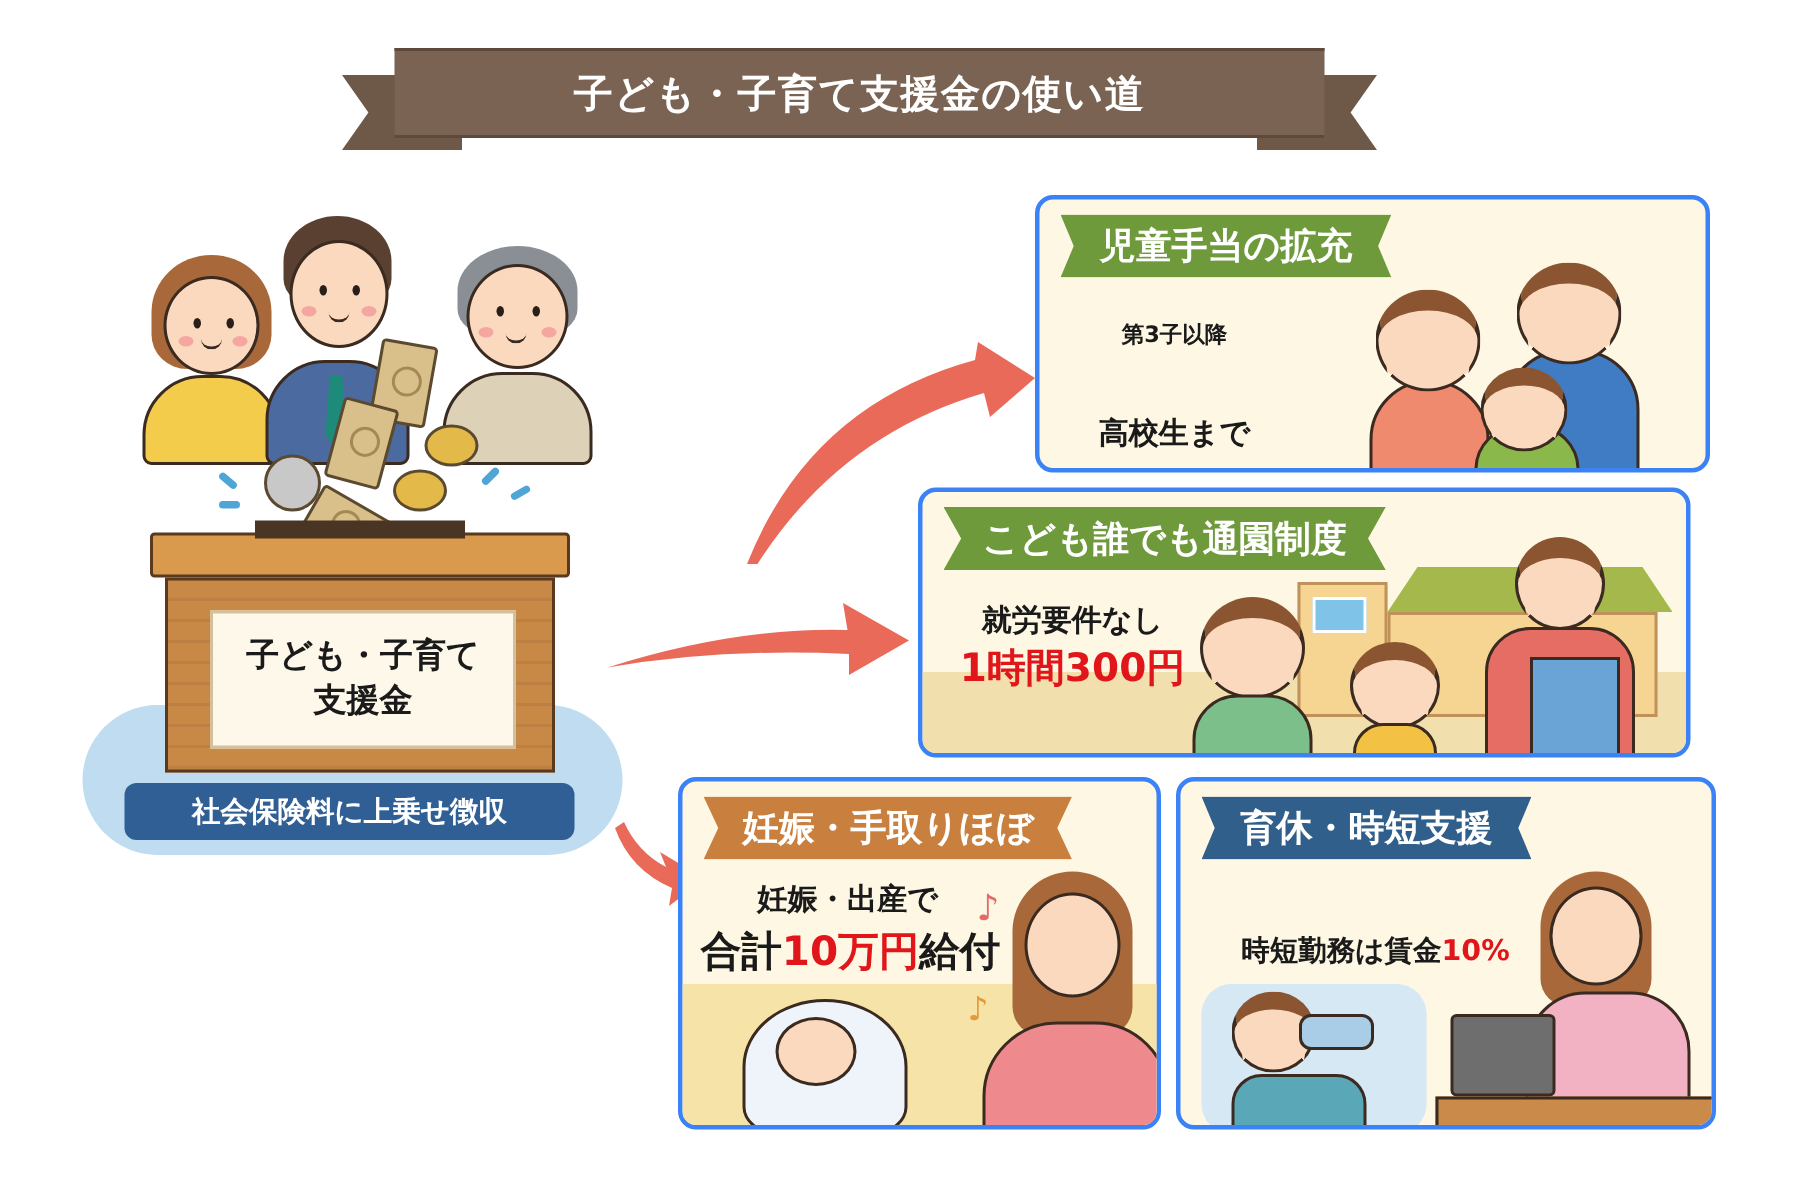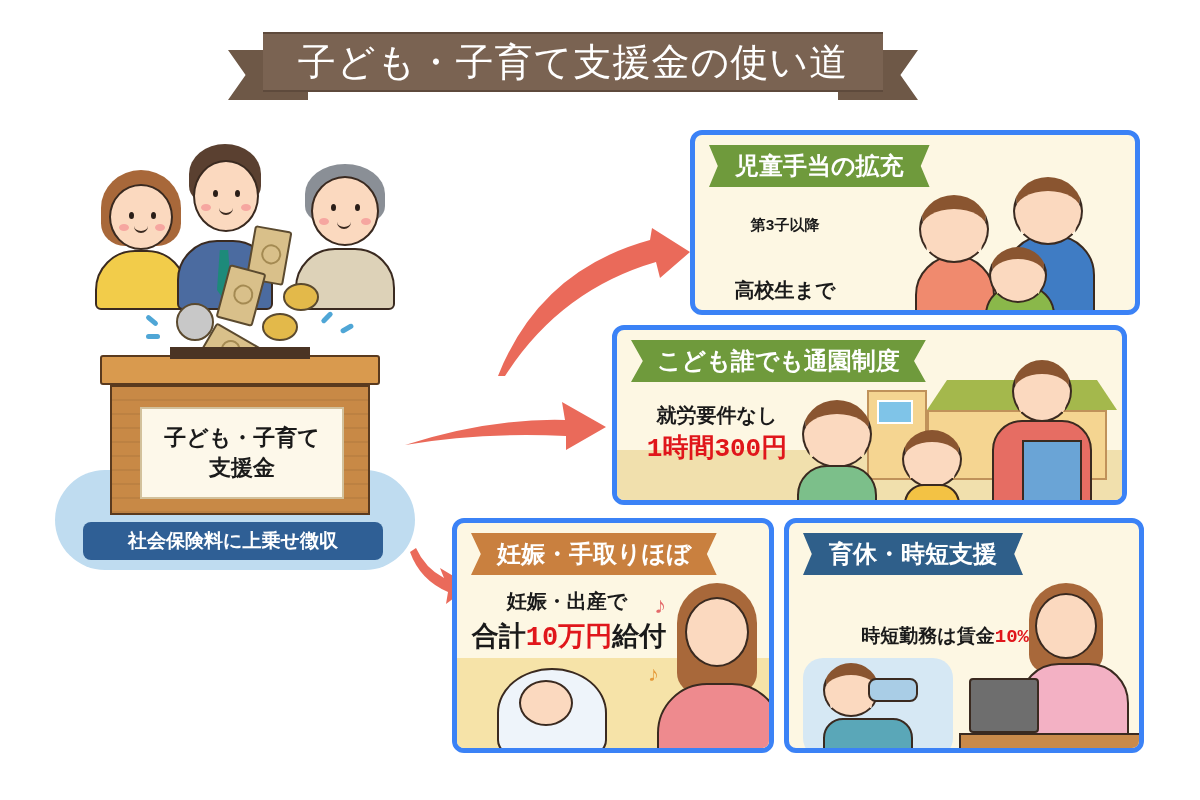--- a/index.html
+++ b/index.html
@@ -11,21 +11,21 @@
   .title-ribbon .tail-l, .title-ribbon .tail-r {
     position: absolute; top: 30px; width: 80px; height: 50px; background: #6e5847;
   }
   .title-ribbon .tail-l { left: 0; clip-path: polygon(0 0, 100% 0, 100% 100%, 0 100%, 22% 50%); }
   .title-ribbon .tail-r { right: 0; clip-path: polygon(0 0, 100% 0, 78% 50%, 100% 100%, 0 100%); }
   .title-ribbon .band {
     position: absolute; left: 35px; right: 35px; top: 12px; height: 60px; background: #7a6352;
     border-top: 2px solid #5e4a3c; border-bottom: 2px solid #5e4a3c;
     display: flex; align-items: center; justify-content: center;
   }
-  .title-ribbon .band span { color: #ffffff; font-size: 38px; font-weight: normal; letter-spacing: 1px; }
+  .title-ribbon .band span { color: #ffffff; font-size: 26px; font-weight: bold; letter-spacing: 1px; }
 
   
   .people { position: absolute; left: 90px; top: 140px; width: 310px; height: 170px; }
   .person { position: absolute; bottom: 0; }
   .head { position: absolute; border-radius: 50%; background: #fbd9bf; border: 2px solid #3a2a20; }
   .hair { position: absolute; border-radius: 50% 50% 30% 30%; }
   .body { position: absolute; bottom: 0; border-radius: 40px 40px 6px 6px; border: 2px solid #3a2a20; }
   .blush { position: absolute; width: 10px; height: 7px; background: #f6a6a0; border-radius: 50%; }
   .eye { position: absolute; width: 5px; height: 7px; background: #2a1e18; border-radius: 50%; }
   .mouth { position: absolute; width: 14px; height: 7px; border-bottom: 2px solid #3a2a20; border-radius: 0 0 10px 10px; }
@@ -47,21 +47,21 @@
   .box .label span { font-size: 22px; font-weight: bold; color: #1a1a1a; line-height: 30px; }
 
   .levy-pill { position: absolute; left: 83px; top: 522px; width: 300px; height: 38px; background: #2f5f95; border-radius: 8px;
     display: flex; align-items: center; justify-content: center; }
   .levy-pill span { color: #ffffff; font-size: 19px; font-weight: bold; }
 
   
   .arrows { position: absolute; left: 0; top: 0; width: 1200px; height: 800px; pointer-events: none; }
 
   
-  .card { position: absolute; background: #fdf7e3; border: 5px solid #3b82f6; border-radius: 12px; overflow: hidden; font-family: Liberation Mono, monospace; }
+  .card { position: absolute; background: #fdf7e3; border: 3px solid #3b82f6; border-radius: 12px; overflow: hidden; }
   .card .ribbon { position: absolute; left: 14px; top: 10px; height: 42px; display: flex; align-items: center; padding: 0 26px;
     clip-path: polygon(0 0, 100% 0, 96% 50%, 100% 100%, 0 100%, 4% 50%); }
   .card .ribbon span { color: #ffffff; font-weight: bold; font-size: 24px; white-space: nowrap; }
   .card .txt { position: absolute; text-align: center; font-weight: bold; color: #1a1a1a; }
   .card .red { color: #e0161b; }
   .ground { position: absolute; }
 
   #card-allowance { left: 690px; top: 130px; width: 450px; height: 185px; }
   #card-daycare { left: 612px; top: 325px; width: 515px; height: 180px; }
   #card-birth { left: 452px; top: 518px; width: 322px; height: 235px; }
@@ -212,21 +212,21 @@
     <div style="position:absolute;left:20px;top:0;width:80px;height:110px;background:#a8683a;border-radius:40px 40px 20px 20px;"></div>
     <div style="position:absolute;left:28px;top:14px;width:64px;height:70px;background:#fbd9bf;border:2px solid #3a2a20;border-radius:50%;"></div>
     <div style="position:absolute;left:0;top:100px;width:125px;height:80px;background:#ee8a8e;border-radius:50px 50px 0 0;border:2px solid #3a2a20;"></div>
   </div>
 </div>
 
 <div class="card" id="card-leave">
   <div class="ribbon" style="background:#2f5f8a;">
     <span>育休・時短支援</span>
   </div>
-  <div class="txt" style="left:20px;top:100px;width:220px;font-size:19px;text-align:right;">
+  <div class="txt" style="left:20px;top:100px;width:220px;font-size:19px;text-align:center;">
     <span>時短勤務は賃金</span><span class="red">10%</span>
   </div>
   <div style="position:absolute;left:14px;top:135px;width:150px;height:100px;background:#d6e8f4;border-radius:20px;">
     <div style="position:absolute;left:20px;top:5px;width:56px;height:54px;background:#fbd9bf;border:2px solid #3a2a20;border-radius:50%;border-top:12px solid #8a5530;"></div>
     <div style="position:absolute;left:65px;top:20px;width:50px;height:24px;background:#a9cde6;border:2px solid #3a2a20;border-radius:8px;"></div>
     <div style="position:absolute;left:20px;top:60px;width:90px;height:40px;background:#5aa7b8;border-radius:20px 20px 0 0;border:2px solid #3a2a20;"></div>
   </div>
   <div style="position:absolute;left:180px;top:60px;width:180px;height:175px;">
     <div style="position:absolute;left:60px;top:0;width:74px;height:90px;background:#a8683a;border-radius:40px 40px 20px 20px;"></div>
     <div style="position:absolute;left:66px;top:10px;width:62px;height:66px;background:#fbd9bf;border:2px solid #3a2a20;border-radius:50%;"></div>

